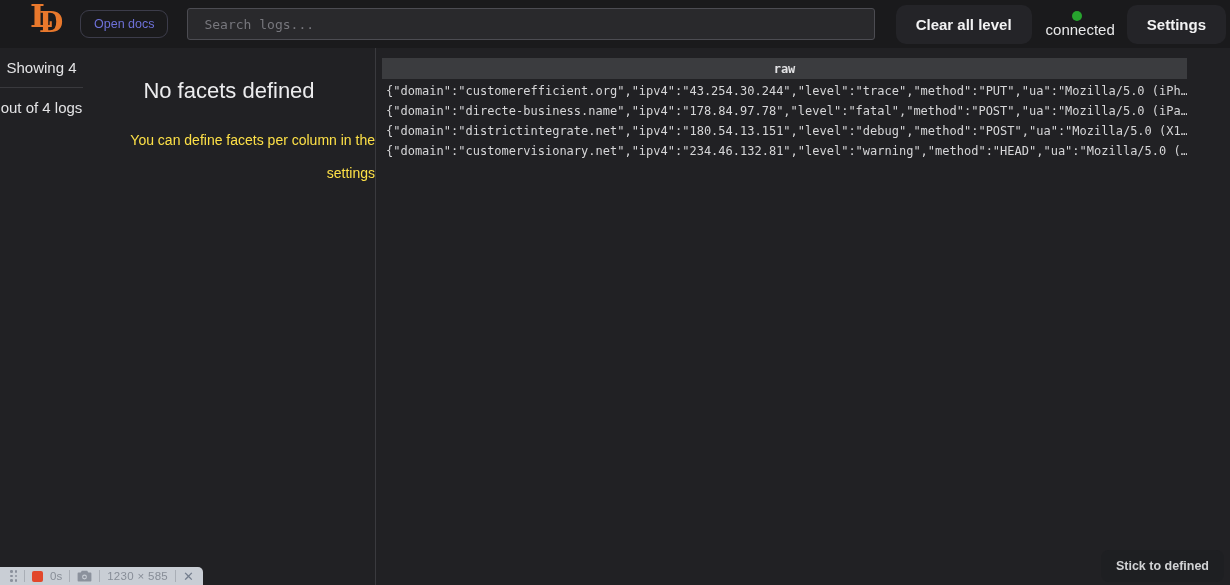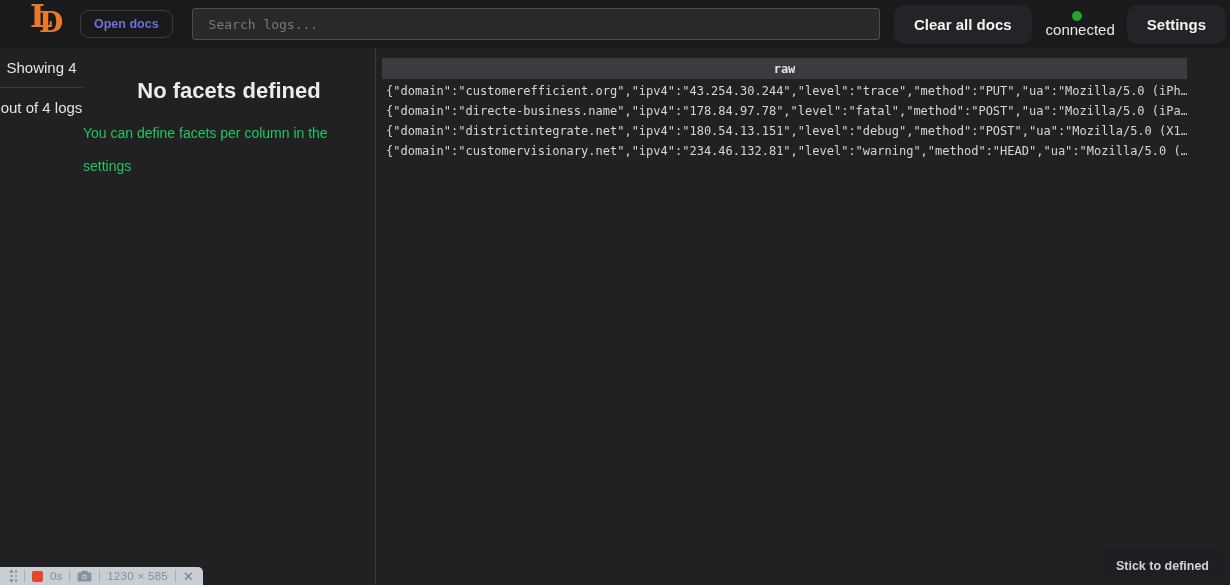--- a/index.html
+++ b/index.html
@@ -26,21 +26,21 @@
   }
   .logo .l2 {
     position: absolute; left: 9px; top: 5px;
     font-family: "DejaVu Serif", serif;
     font-weight: 800; font-size: 28px; color: #e8782c; line-height: 1;
   }
   .open-docs {
     flex: 0 0 auto;
     border: 1px solid #3c3c4a; border-radius: 9px;
     background: transparent;
-    color: #6e71d9; font-weight: 700; font-size: 12.5px;
+    color: #6e71d9; font-weight: 400; font-size: 12.5px;
     padding: 6px 13px; margin-right: 19px; cursor: pointer;
     font-family: "Liberation Sans", sans-serif;
   }
   .search-input {
     width: 688px; height: 32px;
     background: #29292c;
     border: 1px solid #4c4c52; border-radius: 3px;
     color: #cfcfd2;
     font-family: "DejaVu Sans Mono", monospace;
     font-size: 13px; padding: 0 16px;
@@ -66,25 +66,25 @@
     width: 376px; flex: 0 0 376px;
     border-right: 1px solid #3a3a3e;
     display: flex; flex-direction: row;
   }
   .showing {
     height: 40px; line-height: 40px;
     text-align: center; font-size: 15px; color: #e3e3e5;
     border-bottom: 1px solid #39393d;
   }
   .facets-empty { text-align: center; }
-  .facets-title { margin-top: 30px; font-size: 22px; font-weight: 700; color: #ececee; }
+  .facets-title { margin-top: 30px; font-size: 22px; font-weight: 400; color: #ececee; }
   .facets-hint {
-    margin: 13px auto 0; width: 292px;
-    font-size: 14px; line-height: 33px; color: #22c55e;
-    text-align: left;
+    margin: 20px auto 0; width: 292px;
+    font-size: 14px; line-height: 33px; color: #fde047;
+    text-align: right;
   }
 
   .main { flex: 1; position: relative; min-width: 0; }
   .log-table { margin: 10px 0 0 6px; width: 805px; }
   .log-table-header {
     height: 21px; background: #3b3c3f;
     display: flex; align-items: center; justify-content: center;
     font-family: "DejaVu Sans Mono", monospace;
     font-size: 12px; font-weight: 700; color: #e2e2e4;
   }
@@ -134,21 +134,21 @@
 <div class="app">
 
   <div class="topbar">
     <div class="logo">
       <span class="l1">L</span>
       <span class="l2">D</span>
     </div>
     <button class="open-docs">Open docs</button>
     <input class="search-input" type="text" placeholder="Search logs..." style="">
     <div class="topbar-right">
-      <button class="dark-btn">Clear all docs</button>
+      <button class="dark-btn">Clear all level</button>
       <div class="status">
         <span class="dot"></span>
         <span>connected</span>
       </div>
       <button class="dark-btn">Settings</button>
     </div>
   </div>
 
   <div class="content">
 

